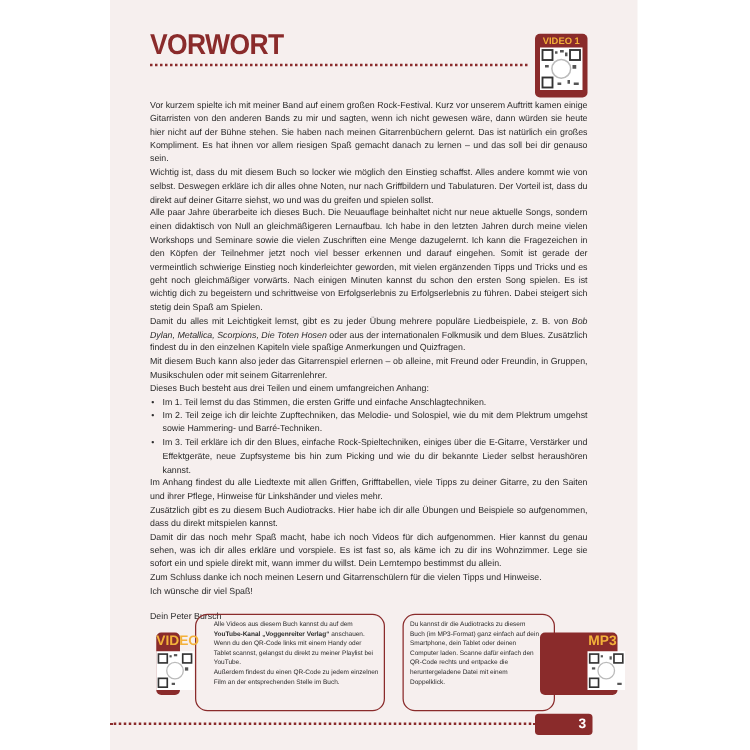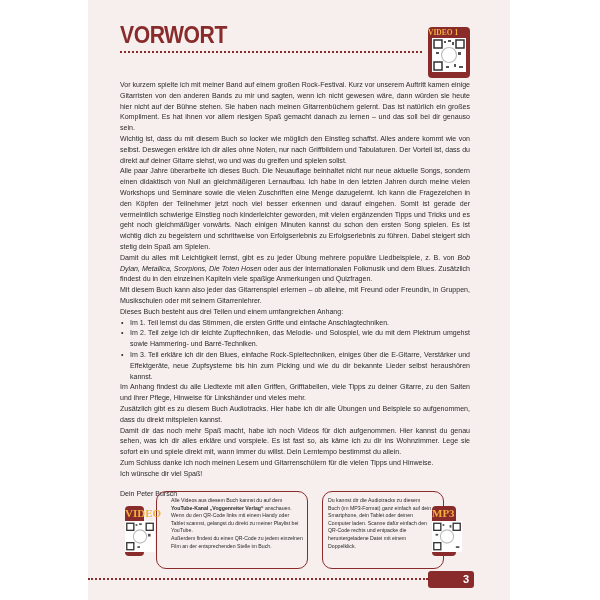--- a/index.html
+++ b/index.html
@@ -1,21 +1,21 @@
 <!DOCTYPE html>
 <html><head>
   <meta charset="utf-8">
   <style>
     html, body { margin:0; padding:0; }
     body { width:600px; height:600px; background:#ffffff; position:relative; overflow:hidden; font-family:"Liberation Sans", sans-serif; }
     .page { position:absolute; left:88px; top:0; width:422px; height:600px; background:#f6efee; }
     .title { position:absolute; left:120px; top:22px; font-family:"Liberation Sans", sans-serif; font-weight:bold; font-size:23px; color:#8a2b2b; letter-spacing:-0.5px; transform:scaleX(0.92); transform-origin:left; }
     .title-rule { position:absolute; left:120px; top:51px; width:302px; border-top:2px dotted #8a2b2b; }
     .qr-badge { position:absolute; background:#8a2b2b; border-radius:4px; }
-    .qr-badge .lbl { color:#f3b13a; font-weight:bold; font-family:Liberation Serif, serif; }
+    .qr-badge .lbl { color:#f3b13a; font-weight:bold; text-align:center; font-family:Liberation Sans, sans-serif; }
     .qr-box { background:#fff; margin:0 auto; position:relative; }
     .qr-box svg { width:100%; height:100%; display:block; }
     .body-text { position:absolute; left:120px; top:80px; width:350px; font-size:7.05px; line-height:10.8px; color:#2b2b2b; text-align:justify; }
     .body-text p { margin:0; }
     .body-text ul { margin:0; padding-left:10px; list-style:none; }
     .body-text li { position:relative; }
     .body-text li::before { content:"\2022"; position:absolute; left:-9px; top:0; }
     .sig { margin-top:10px !important; }
     .info-box { position:absolute; border:1.3px solid #8a2b2b; border-radius:10px; font-size:5.2px; line-height:7.6px; color:#2b2b2b; }
     .footer-rule { position:absolute; left:88px; top:578px; width:340px; border-top:2px dotted #8a2b2b; }
@@ -87,21 +87,21 @@
       <rect x="26" y="14" width="3" height="3" fill="#555"></rect>
         <rect x="14" y="28" width="3" height="2" fill="#555"></rect>
       <circle cx="17" cy="17" r="7.5" fill="#fff" stroke="#bbb" stroke-width="1.2"></circle>
     </svg>
   </div>
 </div>
 
 <div class="info-box" style="left:322px; top:491px; width:120px; height:76px;">
   <div style="position:absolute; left:5px; top:5px; width:104px;">Du kannst dir die Audiotracks zu diesem Buch (im MP3-Format) ganz einfach auf dein Smartphone, dein Tablet oder deinen Computer laden. Scanne dafür einfach den QR-Code rechts und entpacke die heruntergeladene Datei mit einem Doppelklick.</div>
 </div>
-<div class="qr-badge" style="left:432px; top:506px; width:24px; height:50px;">
+<div class="qr-badge" style="left:432px; top:506px; width:24px; height:50px;padding-left:38px;">
   <div class="lbl" style="font-size:11px; line-height:15px;">MP3</div>
   <div class="qr-box" style="width:30px; height:31px;">
     <svg viewBox="0 0 34 34">
       <rect x="2" y="2" width="8" height="8" fill="none" stroke="#333" stroke-width="1.5"></rect>
       <rect x="24" y="2" width="8" height="8" fill="none" stroke="#333" stroke-width="1.5"></rect>
       <rect x="2" y="24" width="8" height="8" fill="none" stroke="#333" stroke-width="1.5"></rect>
       <rect x="12" y="3" width="2" height="2" fill="#555"></rect>
         <rect x="20" y="4" width="2" height="3" fill="#555"></rect>
       <rect x="4" y="14" width="3" height="2" fill="#555"></rect>
         <rect x="27" y="28" width="4" height="2" fill="#555"></rect>

